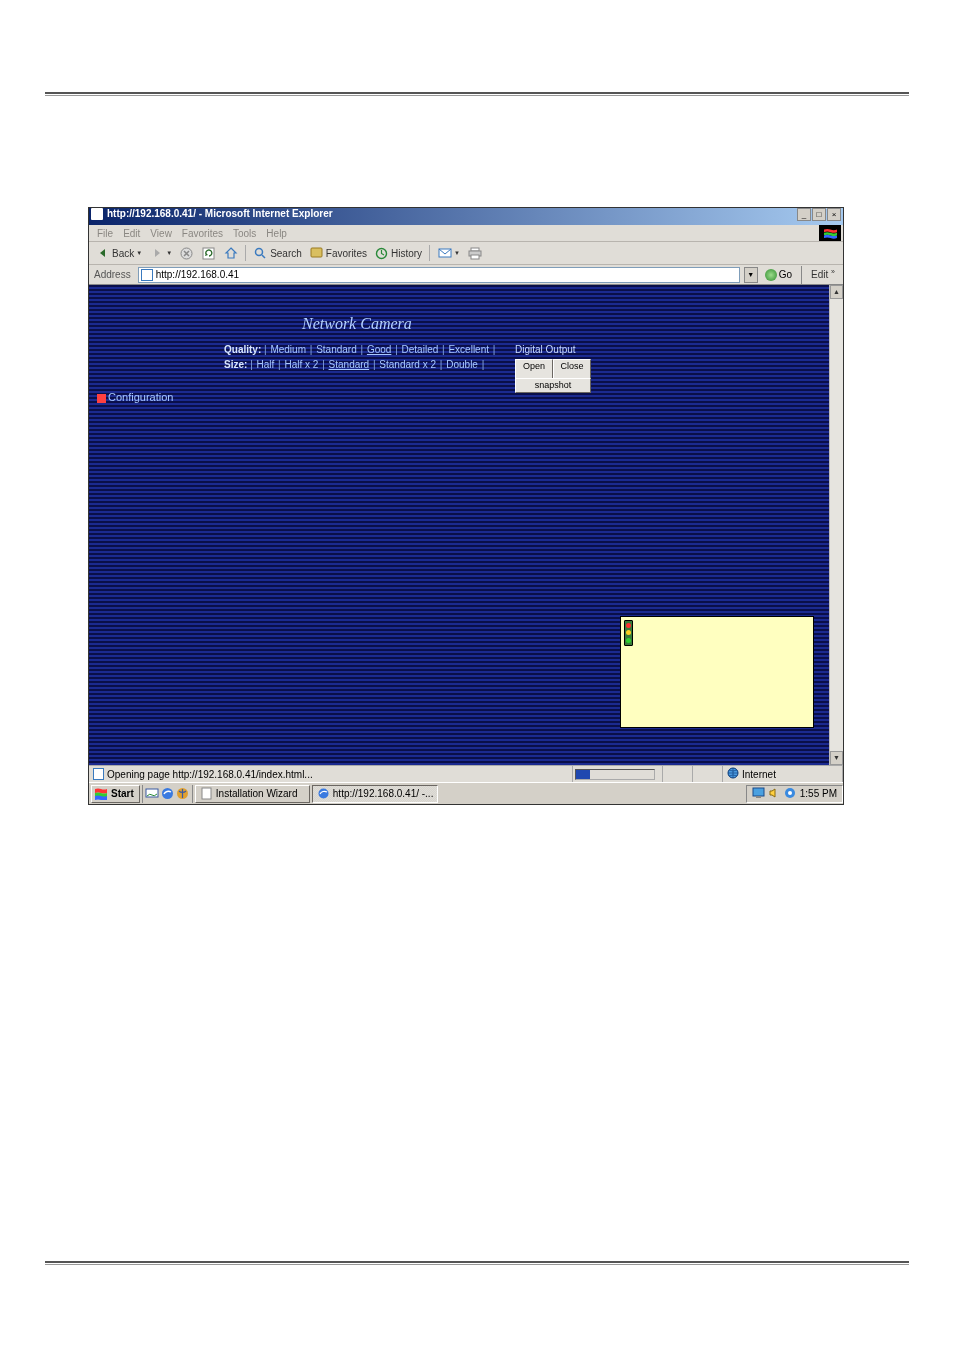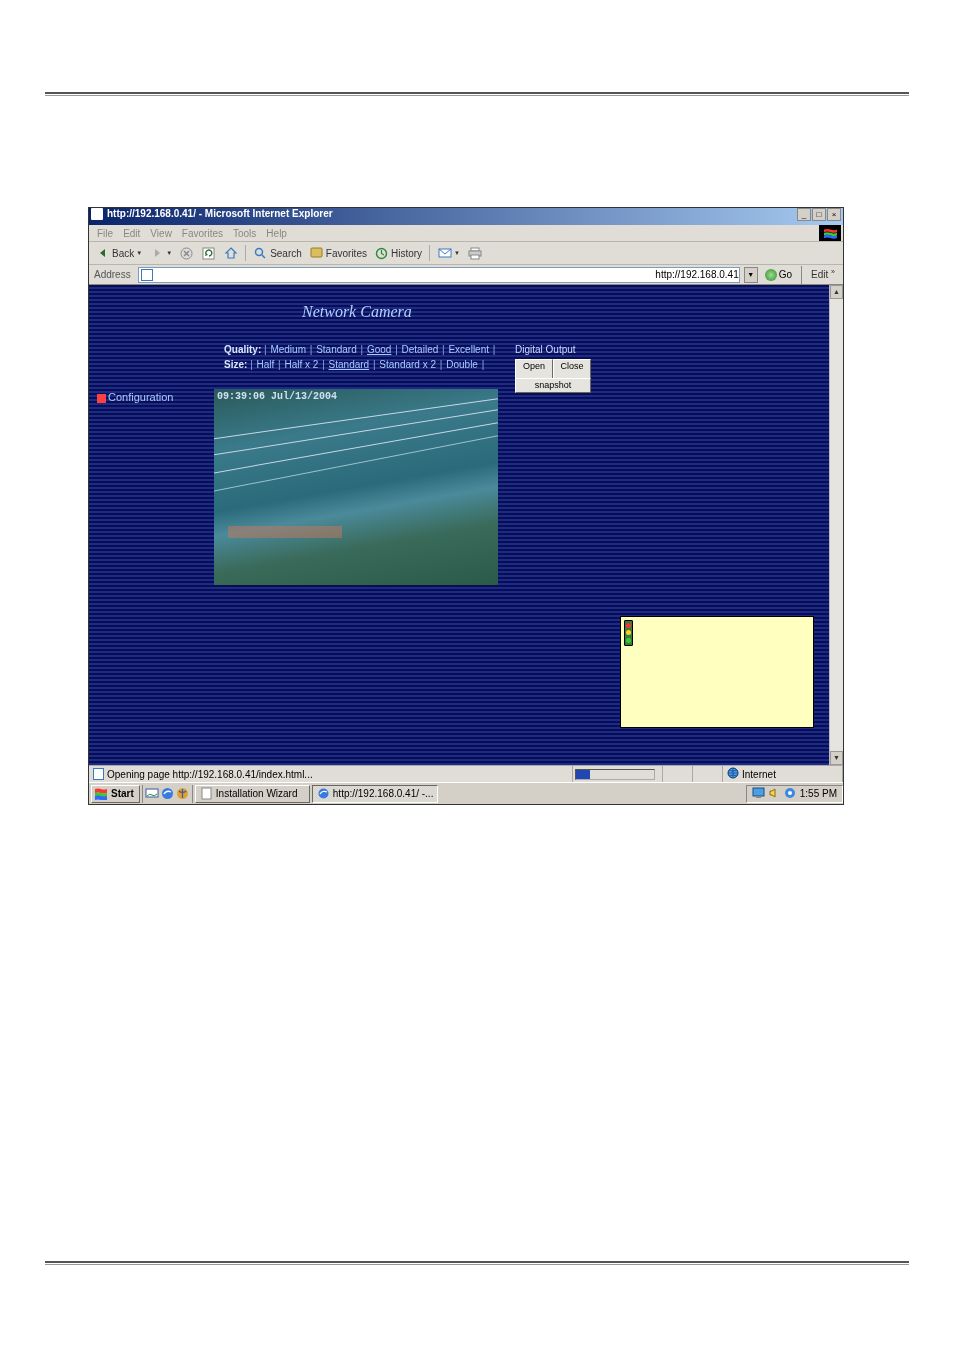--- a/index.html
+++ b/index.html
@@ -112,21 +112,20 @@
   .addr-label { color: #555; padding: 0 3px; }
   .addr-field {
     flex: 1;
     height: 16px;
     background: #fff;
     border: 1px solid #7f9db9;
     display: flex;
     align-items: center;
     padding-left: 2px;
     gap: 3px;
-    justify-content: space-between;
   }
   .addr-field .page-icon {
     width: 12px; height: 12px;
     background: #fff;
     border: 1px solid #3a7abf;
     display:inline-block;
   }
   .addr-dd {
     width: 14px; height: 16px;
     background: #d4d0c8;
@@ -159,21 +158,21 @@
     background: #e6e4df;
     border-left: 1px solid #bbb;
     display:flex; flex-direction:column; justify-content:space-between;
   }
   .sb-arrow {
     height: 14px; background: #d4d0c8; border: 1px solid #999;
     font-size: 7px; text-align: center; line-height: 11px; color:#333;
   }
   .nc-title {
     position: absolute;
-    left: 213px; top: 18px;
+    left: 213px; top: 30px;
     color: #b4d0ff;
     font-family: "Times New Roman", serif;
     font-style: italic;
     font-size: 16px;
   }
   .option-row {
     position: absolute;
     font-size: 10px;
     color: #b4d0ff;
   }
@@ -503,30 +502,20 @@
     <div class="nc-title">Network Camera</div>
 
     <div class="option-row row-quality"><span class="opt-label">Quality: </span><span class="opt-sep">|</span> <span class="opt-link">Medium</span> <span class="opt-sep">|</span> <span class="opt-link">Standard</span> <span class="opt-sep">|</span> <span class="opt-link opt-underline">Good</span> <span class="opt-sep">|</span> <span class="opt-link">Detailed</span> <span class="opt-sep">|</span> <span class="opt-link">Excellent</span> <span class="opt-sep">|</span></div>
     <div class="option-row row-size"><span class="opt-label">Size: </span><span class="opt-sep">|</span> <span class="opt-link">Half</span> <span class="opt-sep">|</span> <span class="opt-link">Half x 2</span> <span class="opt-sep">|</span> <span class="opt-link opt-underline">Standard</span> <span class="opt-sep">|</span> <span class="opt-link">Standard x 2</span> <span class="opt-sep">|</span> <span class="opt-link">Double</span> <span class="opt-sep">|</span></div>
 
     <div class="config-link">
       <span class="cfg-icon"></span>
       <span>Configuration</span>
     </div>
 
-    <div class="video-area">
-      <div class="video-ts">09:39:06 Jul/13/2004</div>
-      <div class="video-wires">
-        <div class="wire" style="top:5px; transform:rotate(-8deg)"></div>
-        <div class="wire" style="top:18px; transform:rotate(-9deg)"></div>
-        <div class="wire" style="top:33px; transform:rotate(-10deg)"></div>
-        <div class="wire" style="top:48px; transform:rotate(-11deg); background:#a0c0d0"></div>
-      </div>
-      <div style="position:absolute; left:5%; top:70%; width:40%; height:12px; background:rgba(200,120,90,0.5)"></div>
-    </div>
 
     <div class="digital-out">Digital Output</div>
     <div class="btn-pair">
       <div class="small-btn">Open</div>
       <div class="small-btn">Close</div>
     </div>
     <div class="snapshot-btn">snapshot</div>
 
     <div class="tooltip">
       <div class="traffic">

